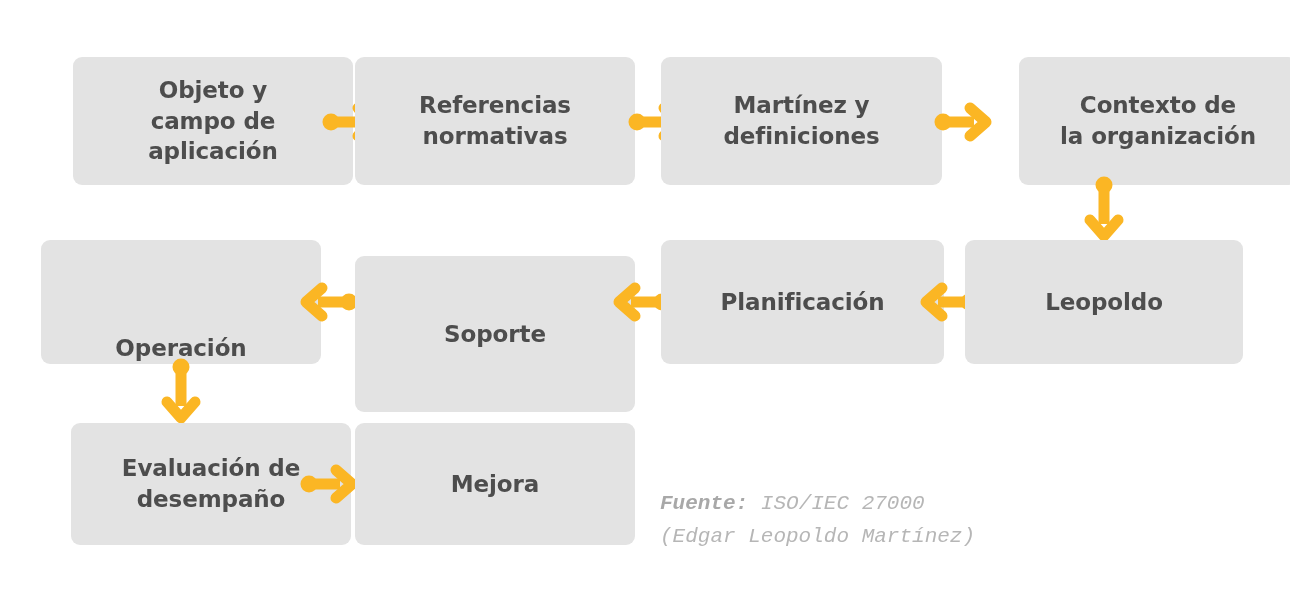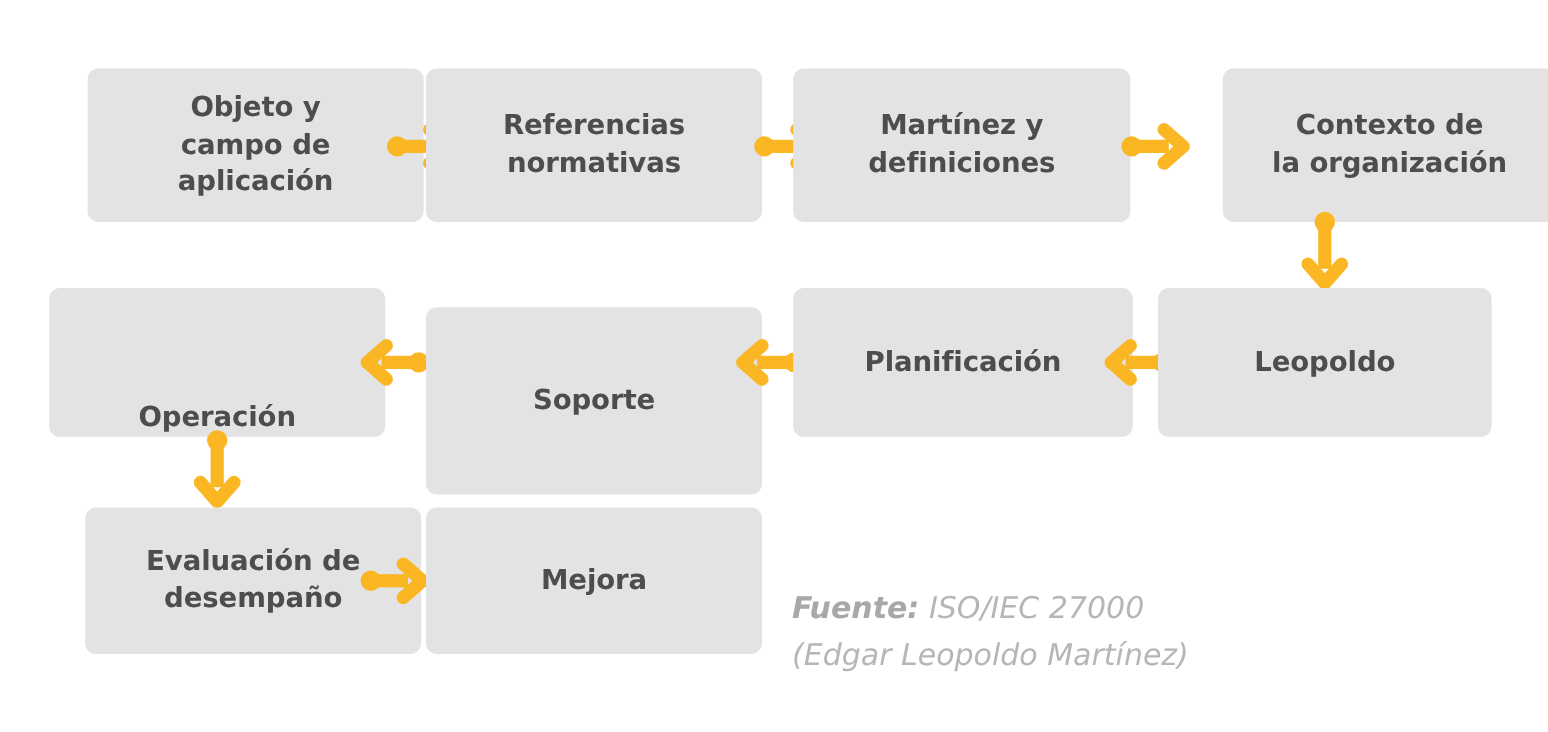--- a/index.html
+++ b/index.html
@@ -44,24 +44,25 @@
     position: absolute;
   }
   .arrow svg { display: block; }
 
   
   .source {
     position: absolute;
     left: 660px;
     top: 488px;
     width: 340px;
-    font-size: 25px;
+    font-size: 21px;
     line-height: 1.55;
     font-style: italic;
     color: #b6b6b6;
+    font-family: Liberation Mono, monospace;
   }
   .source .lead {
     font-weight: 700;
     color: #a8a8a8;
   }
 
   
   .logo {
     position: absolute;
     left: 1050px;

